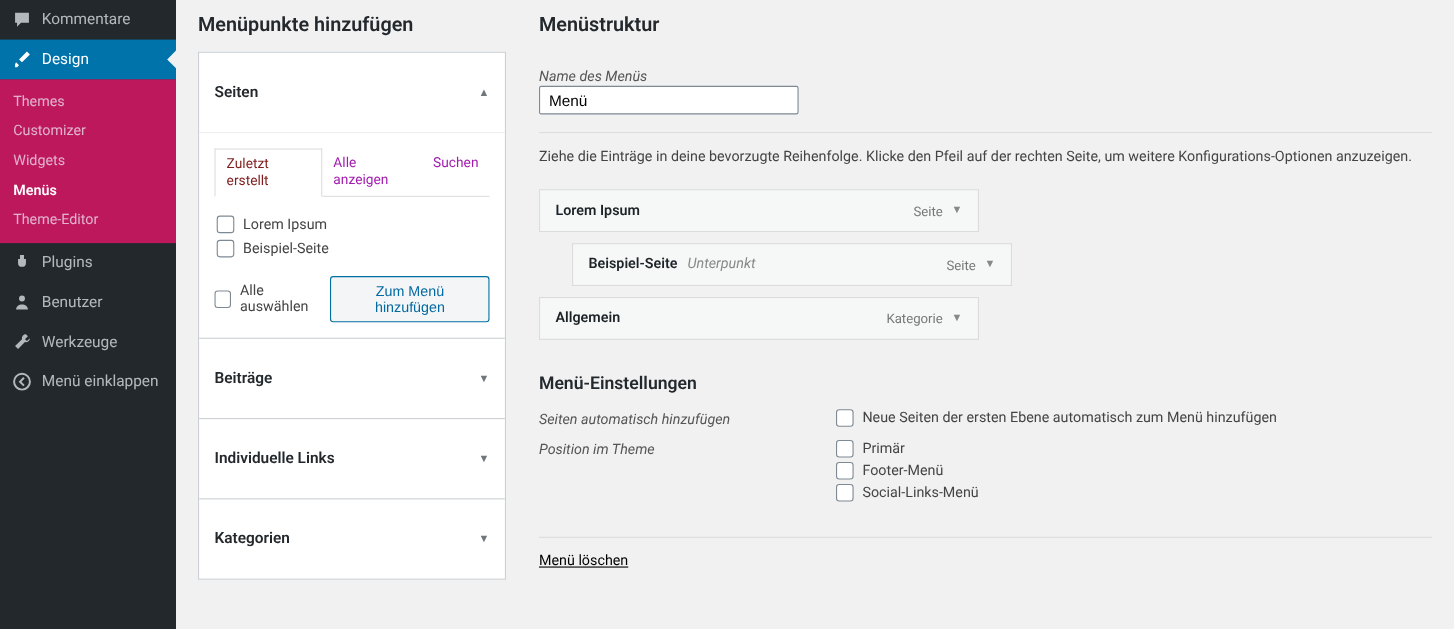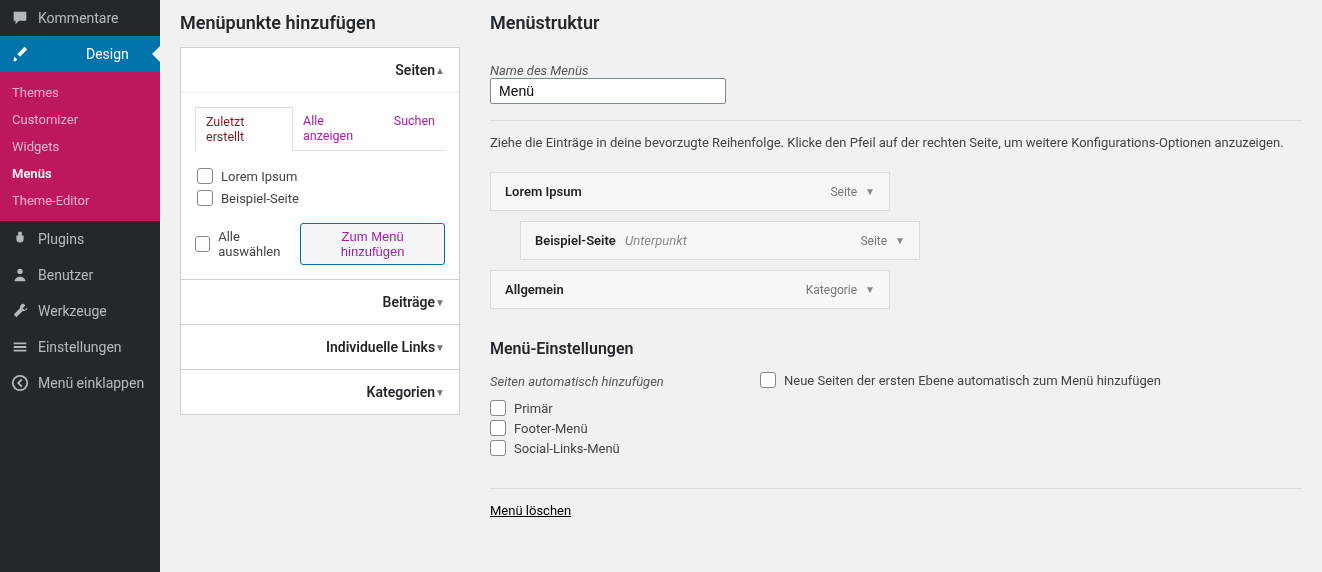--- a/index.html
+++ b/index.html
@@ -5,53 +5,53 @@
 * { box-sizing: border-box; margin: 0; padding: 0; }
 body { font-family: -apple-system, BlinkMacSystemFont, "Segoe UI", Roboto, sans-serif; font-size: 13px; color: #444; background: #f1f1f1; width: 1322px; height: 572px; overflow: hidden; }
 
 .layout { display: flex; height: 100%; }
 
 
 .sidebar { width: 160px; background: #23282d; color: #eee; flex: none; overflow: hidden; }
 .menu-item { display: flex; align-items: center; padding: 8px 10px; color: #eee; cursor: pointer; font-size: 14px; }
 .menu-item.top { color: rgba(240,245,250,.7); }
 .menu-item .icon { width: 20px; height: 20px; margin-right: 8px; display: inline-flex; align-items: center; justify-content: center; fill: currentColor; }
-.menu-item.current { background: #0073aa; color: #fff; position: relative; gap: 48px; }
+.menu-item.current { background: #0073aa; color: #fff; position: relative; }
 .menu-item.current::after { content: ""; position: absolute; right: 0; top: 50%; transform: translateY(-50%); border: 8px solid transparent; border-right-color: #f1f1f1; }
 .submenu { background: #be185d; padding: 7px 0; }
 .submenu-item { padding: 6px 12px; color: rgba(240,245,250,.7); cursor: pointer; font-size: 13px; }
 .submenu-item.active { color: #fff; font-weight: 600; }
 
 
 .main { flex: 1; display: flex; padding: 12px 20px 0 20px; gap: 30px; overflow: auto; }
 .col-left { width: 280px; flex: none; }
 .col-right { flex: 1; min-width: 0; }
 
 h2.section-title { font-size: 18px; font-weight: 600; color: #23282d; margin: 0 0 14px 0; }
 
 
 .accordion { border: 1px solid #ccd0d4; background: #fff; }
-.acc-head { display: flex; align-items: center; justify-content: flex-end; padding: 14px 14px; border-top: 1px solid #ccd0d4; cursor: pointer; font-weight: 600; font-size: 14px; color: #23282d; }
+.acc-head { display: flex; align-items: center; justify-content: space-between; padding: 28px 14px; border-top: 1px solid #ccd0d4; cursor: pointer; font-weight: 600; font-size: 14px; color: #23282d; }
 .acc-head:first-child { border-top: none; }
 .acc-caret { color: #72777c; font-size: 10px; }
 .acc-body { padding: 0 14px 14px 14px; border-top: 1px solid #eee; margin-top: 0; }
 
 .tabs { display: flex; gap: 0; border-bottom: 1px solid #ddd; margin: 14px 0 10px 0; }
 .tab { padding: 6px 10px; font-size: 12.5px; cursor: pointer; }
 .tab.active { border: 1px solid #ddd; border-bottom: 1px solid #fff; margin-bottom: -1px; color: #7f1d1d; background: #fff; }
 .tab.link { color: #a21caf; }
 
 .checklist { padding: 4px 2px; }
 .check-row { display: flex; align-items: center; gap: 8px; padding: 3px 0; }
 .check-row input[type="checkbox"] { width: 16px; height: 16px; border: 1px solid #7e8993; border-radius: 3px; appearance: none; background: #fff; }
 .check-row label, .check-row span { color: #444; }
 
 .select-all { display: flex; justify-content: space-between; align-items: center; padding: 10px 0 0 0; }
 .select-all .check-row { padding: 0; }
-.btn-secondary { border: 1px solid #0071a1; color: #a21caf; background: #f3f5f6; padding: 5px 10px; border-radius: 3px; cursor: pointer; font-size: 13px; }
+.btn-secondary { border: 1px solid #0071a1; color: #0369a1; background: #f3f5f6; padding: 5px 10px; border-radius: 3px; cursor: pointer; font-size: 13px; }
 
 
 .menu-name-row { display: flex; align-items: flex-start; padding: 16px 0; border-bottom: 1px solid #ddd; margin-bottom: 14px; flex-direction: column; }
 .menu-name-row label { font-style: italic; color: #555; font-size: 13px; }
 .menu-name-row input { border: 1px solid #7e8993; padding: 4px 8px; width: 236px; font-size: 14px; border-radius: 2px; }
 
 .hint-text { color: #444; font-size: 13px; margin-bottom: 22px; }
 
 .menu-items-canvas { }
 .menu-bar { display: flex; align-items: center; justify-content: space-between; border: 1px solid #dcdcde; background: #f6f7f7; padding: 11px 14px; margin-bottom: 10px; cursor: move; width: 400px; }
@@ -116,28 +116,20 @@
         </span>
       <span>Benutzer</span>
     </div>
     <div class="menu-item top">
       <span class="icon">
           <svg viewBox="0 0 20 20" width="18" height="18">
             <path d="M14 2a4 4 0 00-4 5l-7 7 3 3 7-7a4 4 0 005-4l-3 3-2-2 3-3z"></path>
           </svg>
         </span>
       <span>Werkzeuge</span>
-    </div>
-    <div class="menu-item top">
-      <span class="icon">
-          <svg viewBox="0 0 20 20" width="18" height="18">
-            <path d="M3 5h14v2H3zm0 4h14v2H3zm0 4h14v2H3z"></path>
-          </svg>
-        </span>
-      <span>Einstellungen</span>
     </div>
     <div class="menu-item top">
       <span class="icon">
           <svg viewBox="0 0 20 20" width="18" height="18">
             <circle cx="10" cy="10" r="8" fill="none" stroke="currentColor" stroke-width="2"></circle>
             <path d="M12 6l-4 4 4 4" stroke="currentColor" stroke-width="2" fill="none"></path>
           </svg>
         </span>
       <span>Menü einklappen</span>
     </div>
@@ -235,20 +227,21 @@
 
       <h3 class="sub-title">Menü-Einstellungen</h3>
       <div class="settings-grid">
         <div class="lab">Seiten automatisch hinzufügen</div>
         <div>
           <div class="opt-row">
             <input type="checkbox" style="">
             <span>Neue Seiten der ersten Ebene automatisch zum Menü hinzufügen</span>
           </div>
         </div>
+        <div class="lab">Position im Theme</div>
         <div>
           <div class="opt-row">
             <input type="checkbox" style="">
             <span>Primär</span>
           </div>
           <div class="opt-row">
             <input type="checkbox" style="">
             <span>Footer-Menü</span>
           </div>
           <div class="opt-row">

